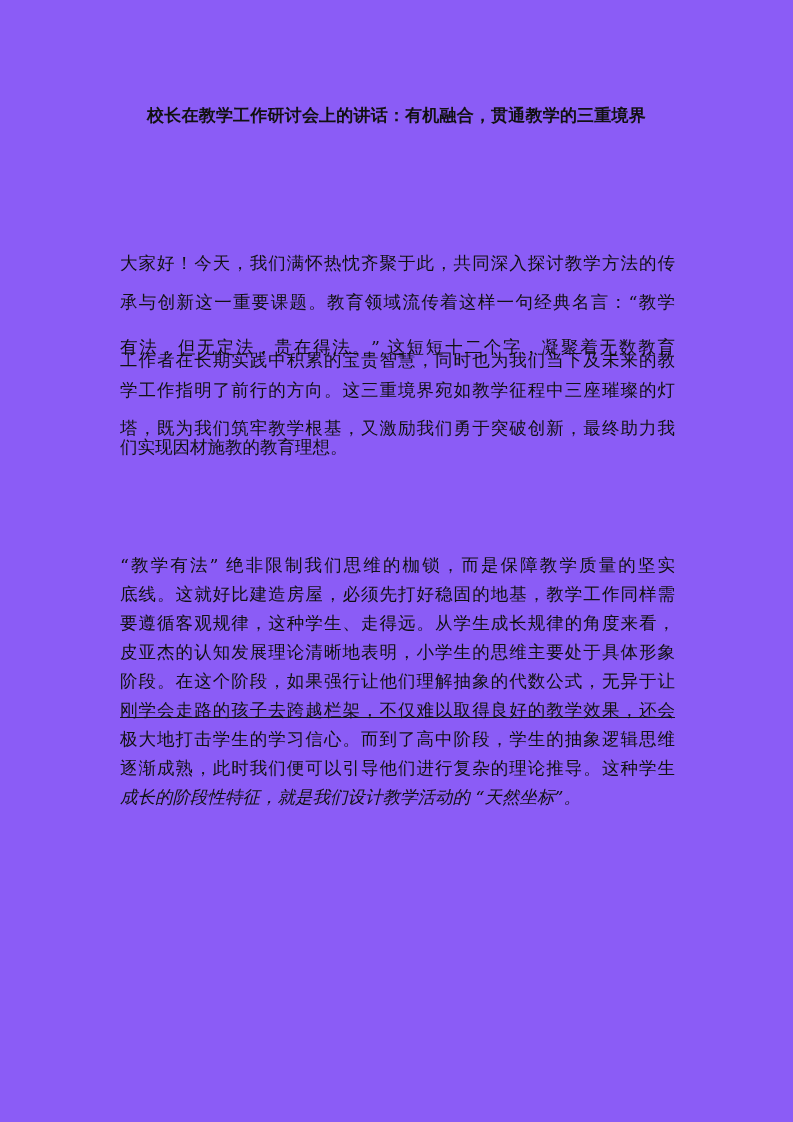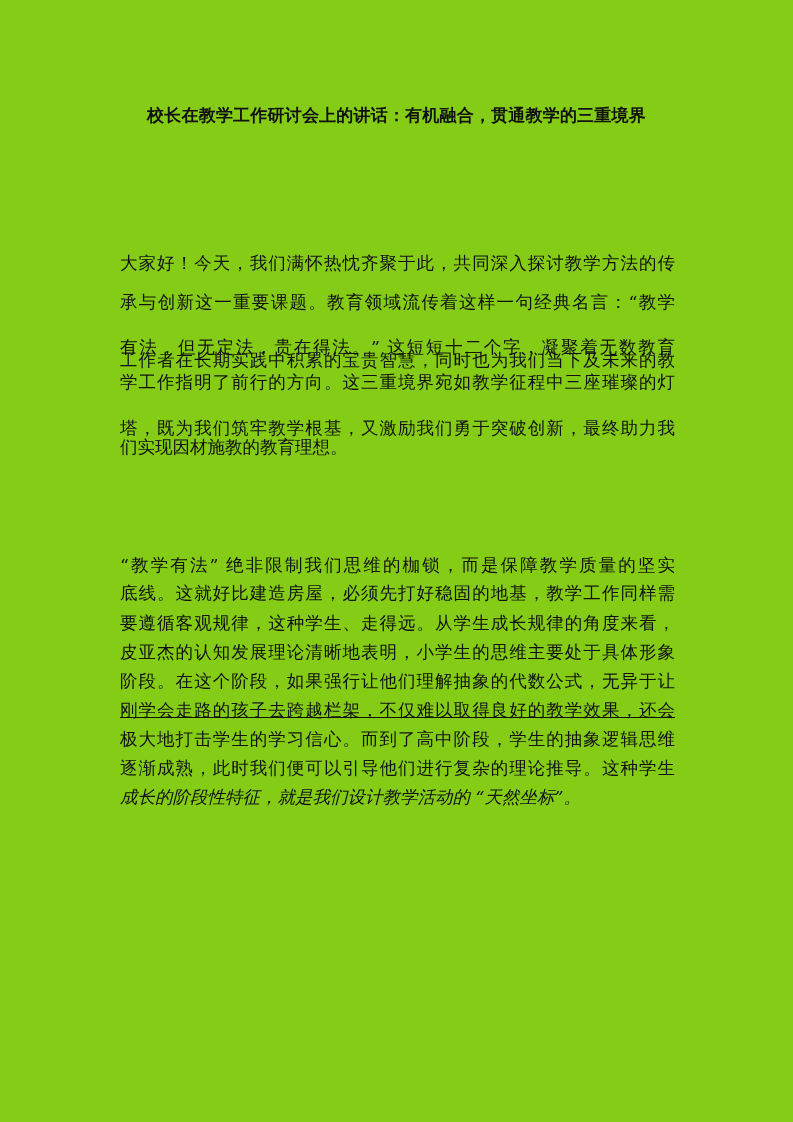--- a/index.html
+++ b/index.html
@@ -12,21 +12,21 @@
       height: 1122px;
       position: relative;
       overflow: hidden;
       font-family: "DejaVu Serif", "Liberation Serif", serif;
       color: #111111;
     }
     .page {
       position: absolute;
       left: 0; top: 0;
       width: 793px; height: 1122px;
-      background: #84cc16;
+      background: #8b5cf6;
     }
     .title {
       position: absolute;
       left: 0;
       width: 793px;
       top: 104px;
       text-align: center;
       font-weight: bold;
       font-size: 17px;
       line-height: 22px;
@@ -54,29 +54,29 @@
 <div class="page">
 
   <div class="title">校长在教学工作研讨会上的讲话：有机融合，贯通教学的三重境界</div>
 
 
   <div>
     <div class="line" style="top:252px;">大家好！今天，我们满怀热忱齐聚于此，共同深入探讨教学方法的传</div>
     <div class="line" style="top:291px;">承与创新这一重要课题。教育领域流传着这样一句经典名言：“教学</div>
     <div class="line" style="top:320px;margin-top:16px;">有法，但无定法，贵在得法。”  这短短十二个字，凝聚着无数教育</div>
     <div class="line" style="top:349px;">工作者在长期实践中积累的宝贵智慧，同时也为我们当下及未来的教</div>
-    <div class="line" style="top:371px;font-family:Liberation Serif, serif;">学工作指明了前行的方向。这三重境界宛如教学征程中三座璀璨的灯</div>
+    <div class="line" style="top:379px;font-family:Liberation Serif, serif;">学工作指明了前行的方向。这三重境界宛如教学征程中三座璀璨的灯</div>
     <div class="line" style="top:407px;margin-top:10px;">塔，既为我们筑牢教学根基，又激励我们勇于突破创新，最终助力我</div>
     <div class="line last" style="top:436px;">们实现因材施教的教育理想。</div>
   </div>
 
 
   <div>
     <div class="line" style="top:554px;">“教学有法”  绝非限制我们思维的枷锁，而是保障教学质量的坚实</div>
-    <div class="line" style="top:583px;font-family:Liberation Mono, monospace;">底线。这就好比建造房屋，必须先打好稳固的地基，教学工作同样需</div>
+    <div class="line" style="top:583px;">底线。这就好比建造房屋，必须先打好稳固的地基，教学工作同样需</div>
     <div class="line" style="top:612px;">要遵循客观规律，这种学生、走得远。从学生成长规律的角度来看，</div>
     <div class="line" style="top:641px;">皮亚杰的认知发展理论清晰地表明，小学生的思维主要处于具体形象</div>
     <div class="line" style="top:670px;">阶段。在这个阶段，如果强行让他们理解抽象的代数公式，无异于让</div>
     <div class="line" style="top:699px;text-decoration:underline;">刚学会走路的孩子去跨越栏架，不仅难以取得良好的教学效果，还会</div>
     <div class="line" style="top:728px;">极大地打击学生的学习信心。而到了高中阶段，学生的抽象逻辑思维</div>
     <div class="line" style="top:757px;">逐渐成熟，此时我们便可以引导他们进行复杂的理论推导。这种学生</div>
     <div class="line last" style="top:786px;font-style:italic;">成长的阶段性特征，就是我们设计教学活动的  “天然坐标”。</div>
   </div>
 
 </div>

